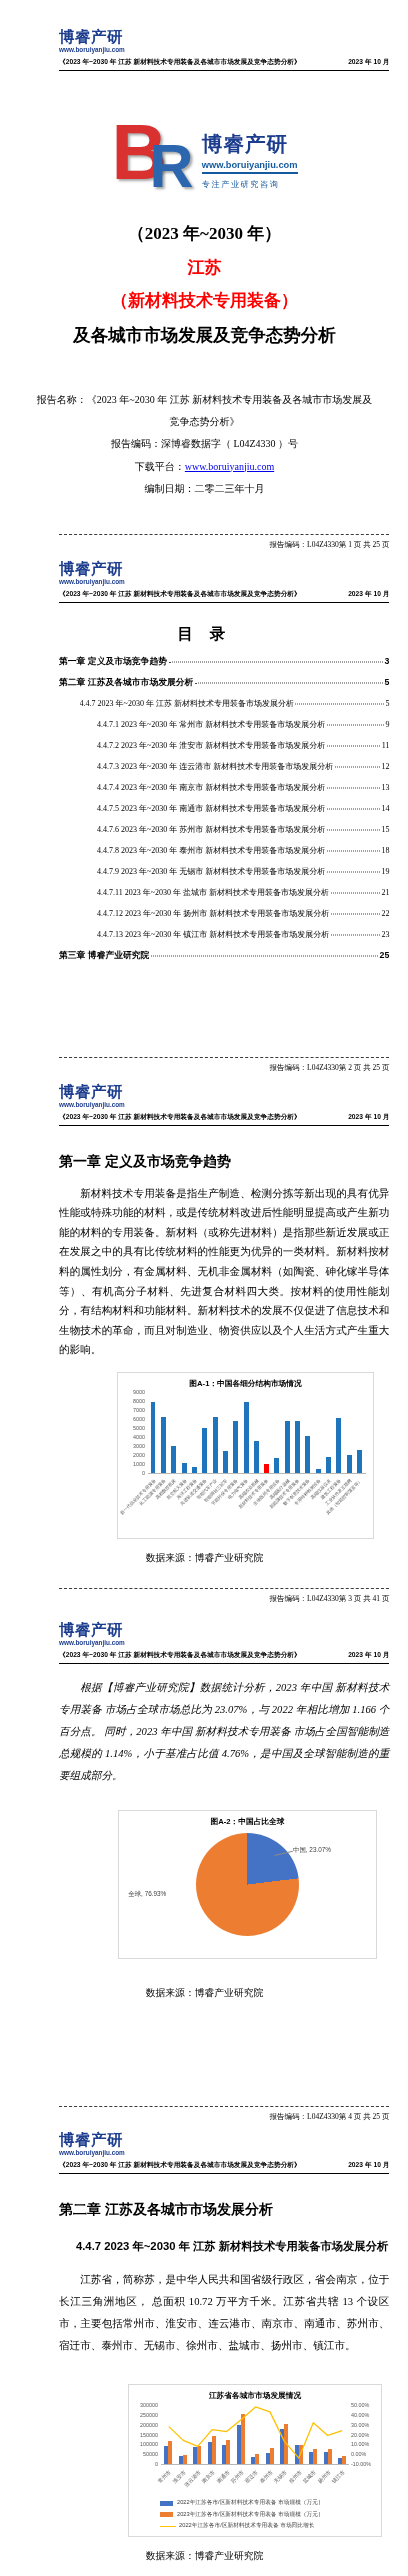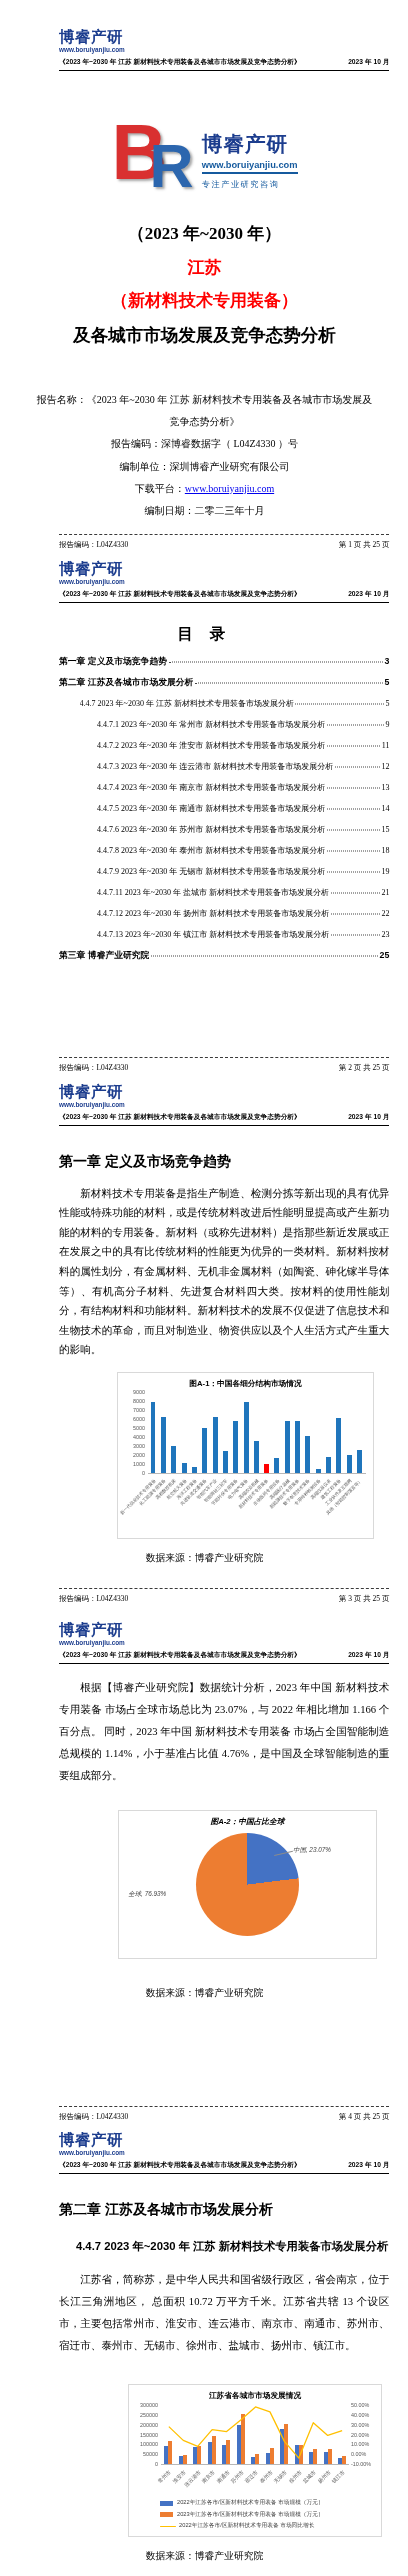--- a/index.html
+++ b/index.html
@@ -17,21 +17,21 @@
   .logo-sm-name{font-size:15.5px;font-weight:900;color:#1c3d8e;letter-spacing:0.5px;line-height:1.05;}
   .logo-sm-url{font-size:6.4px;font-weight:bold;color:#1c3d8e;margin-top:1px;}
   .title-row{display:flex;justify-content:space-between;align-items:flex-end;margin-top:4.6px;padding-bottom:3.1px;border-bottom:1.3px solid #000;font-size:6.7px;font-weight:bold;}
   .title-row .tdate{white-space:nowrap;margin-left:5.2px;}
 
   
   .pgfoot{position:absolute;left:59px;right:19.6px;bottom:4.1px;font-family:"Liberation Serif",serif;font-size:7.5px;}
   .p3 .pgfoot{bottom:11.3px;}
   .p4 .pgfoot{bottom:3.1px;}
   .dashline{border-top:1px dashed #3a3a3a;margin-bottom:4.6px;}
-  .foot-row{display:flex;justify-content:space-between;}
+  .foot-row{display:flex;justify-content:flex-end;}
 
   
   .big-logo{position:absolute;top:114px;left:0;right:0;display:flex;justify-content:center;align-items:flex-start;}
   .bl-b{font-size:77px;line-height:1;font-weight:bold;color:#d93030;text-shadow:2.1px 2.1px 2.6px rgba(60,60,60,.45);}
   .bl-r{font-size:61px;line-height:1;font-weight:bold;color:#2c66ae;margin-left:-17.5px;margin-top:21.6px;text-shadow:2.1px 2.1px 2.6px rgba(60,60,60,.45);}
   .bl-right{margin-left:8.2px;margin-top:15.5px;}
   .bl-name{font-size:20.6px;font-weight:900;color:#1c3d8e;letter-spacing:1px;}
   .bl-url{font-size:9.3px;font-weight:bold;color:#155a9e;border-bottom:2.6px solid #155a9e;padding-bottom:2.6px;margin-top:2.1px;}
   .bl-tag{font-size:8.2px;color:#155a9e;letter-spacing:1.5px;margin-top:4.6px;}
   .cov-line{position:absolute;left:0;right:0;text-align:center;font-family:"Liberation Serif",serif;font-weight:bold;font-size:17px;}
@@ -59,21 +59,21 @@
   .ch-sub{margin:13.4px 19.6px 0 59px;font-size:11.3px;font-weight:bold;line-height:27px;text-indent:1.5em;}
   .body-text{margin:12.4px 19.6px 0 59px;font-family:"Liberation Serif",serif;font-size:10.6px;line-height:19.6px;text-align:justify;text-indent:2em;}
   .body-text.wide{line-height:22px;}
   .src{text-align:center;font-family:"Liberation Serif",serif;font-size:9.8px;margin-top:13.4px;}
   .p4 .src{margin-top:28px;}
   .p5 .src{margin-top:12.4px;}
 
   
   .fig-box{width:255px;margin:12.4px 0 0 117px;border:0.5px solid #d9d9d9;background:#fff;}
   .fig-title{font-size:7.7px;font-weight:bold;text-align:center;margin:6.2px 4.1px 2.1px 4.1px;}
-  .pie-box{width:257px;margin-left:118px;font-style:italic;}
+  .pie-box{width:257px;margin-left:118px;}
   .fig-box2{width:252px;margin:27px 0 0 128px;border:0.5px solid #d9d9d9;background:#fff;}
 
   
   .plotA{position:relative;height:80px;margin:3.1px 7.2px 0 30px;border-bottom:0.5px solid #b7b7b7;}
   .ytickA{position:absolute;left:-28px;width:25px;text-align:right;font-size:5.4px;color:#595959;}
   .barA{position:absolute;bottom:0;width:4.6px;}
   .catZoneA{position:relative;height:64px;margin:0 7.2px 0 30px;}
   .catHolderA{position:absolute;top:1.5px;width:77px;text-align:right;}
   .catSpanA{display:inline-block;white-space:nowrap;transform:rotate(-45deg);transform-origin:100% 0;font-size:4.4px;color:#595959;}
 
@@ -126,21 +126,20 @@
 
     <div class="cov-line cl1">（2023 年~2030 年）</div>
     <div class="cov-line cl2">江苏</div>
     <div class="cov-line cl3">（新材料技术专用装备）</div>
     <div class="cov-line cl4">及各城市市场发展及竞争态势分析</div>
 
     <div class="cov-meta">
       <div>报告名称：《2023 年~2030 年 江苏 新材料技术专用装备及各城市市场发展及</div>
       <div>竞争态势分析》</div>
       <div>报告编码：深博睿数据字（ L04Z4330 ）号</div>
-      <div>编制单位：深圳博睿产业研究有限公司</div>
       <div><span>下载平台：</span><a class="link">www.boruiyanjiu.com</a></div>
       <div>编制日期：二零二三年十月</div>
     </div>
 
     <div class="pgfoot">
       <div class="dashline"></div>
       <div class="foot-row">
         <span>报告编码：L04Z4330</span>
         <span>第 1 页 共 25 页</span>
       </div>
@@ -318,36 +317,36 @@
             <div class="catHolderA" style="left: 134px;"><span class="catSpanA">其他（智能控制装置等）</span></div>
           </div>
         </div>
     </div>
     <div class="src">数据来源：博睿产业研究院</div>
 
     <div class="pgfoot">
       <div class="dashline"></div>
       <div class="foot-row">
         <span>报告编码：L04Z4330</span>
-        <span>第 3 页 共 25 页</span>
+        <span>第 3 页 共 41 页</span>
       </div>
     </div>
   </section>
 
   <section class="page p4">
     <div class="pghead">
       <div class="logo-sm-name">博睿产研</div>
       <div class="logo-sm-url">www.boruiyanjiu.com</div>
       <div class="title-row">
         <span>《2023 年~2030 年 江苏  新材料技术专用装备及各城市市场发展及竞争态势分析》</span>
         <span class="tdate">2023 年 10 月</span>
       </div>
     </div>
 
-    <p class="body-text wide" style="">根据【博睿产业研究院】数据统计分析，2023 年中国 新材料技术专用装备 市场占全球市场总比为 23.07%，与 2022 年相比增加 1.166 个百分点。 同时，2023 年中国 新材料技术专用装备 市场占全国智能制造总规模的 1.14%，小于基准占比值 4.76%，是中国及全球智能制造的重要组成部分。</p>
+    <p class="body-text wide" style="font-style:italic;">根据【博睿产业研究院】数据统计分析，2023 年中国 新材料技术专用装备 市场占全球市场总比为 23.07%，与 2022 年相比增加 1.166 个百分点。 同时，2023 年中国 新材料技术专用装备 市场占全国智能制造总规模的 1.14%，小于基准占比值 4.76%，是中国及全球智能制造的重要组成部分。</p>
 
     <div class="fig-box pie-box" style="margin-top:23px;">
       <div class="fig-title">图A-2：中国占比全球</div>
       <div class="pie-wrap" id="figA2-body">
           <div class="pie" style="background: conic-gradient(rgb(68, 114, 196) 0deg, rgb(68, 114, 196) 23.07%, rgb(237, 125, 49) 23.07%, rgb(237, 125, 49) 100%);"></div>
           <div class="callout"></div>
           <div class="pieLabCn">中国, 23.07%</div>
           <div class="pieLabGl">全球, 76.93%</div>
         </div>
     </div>

